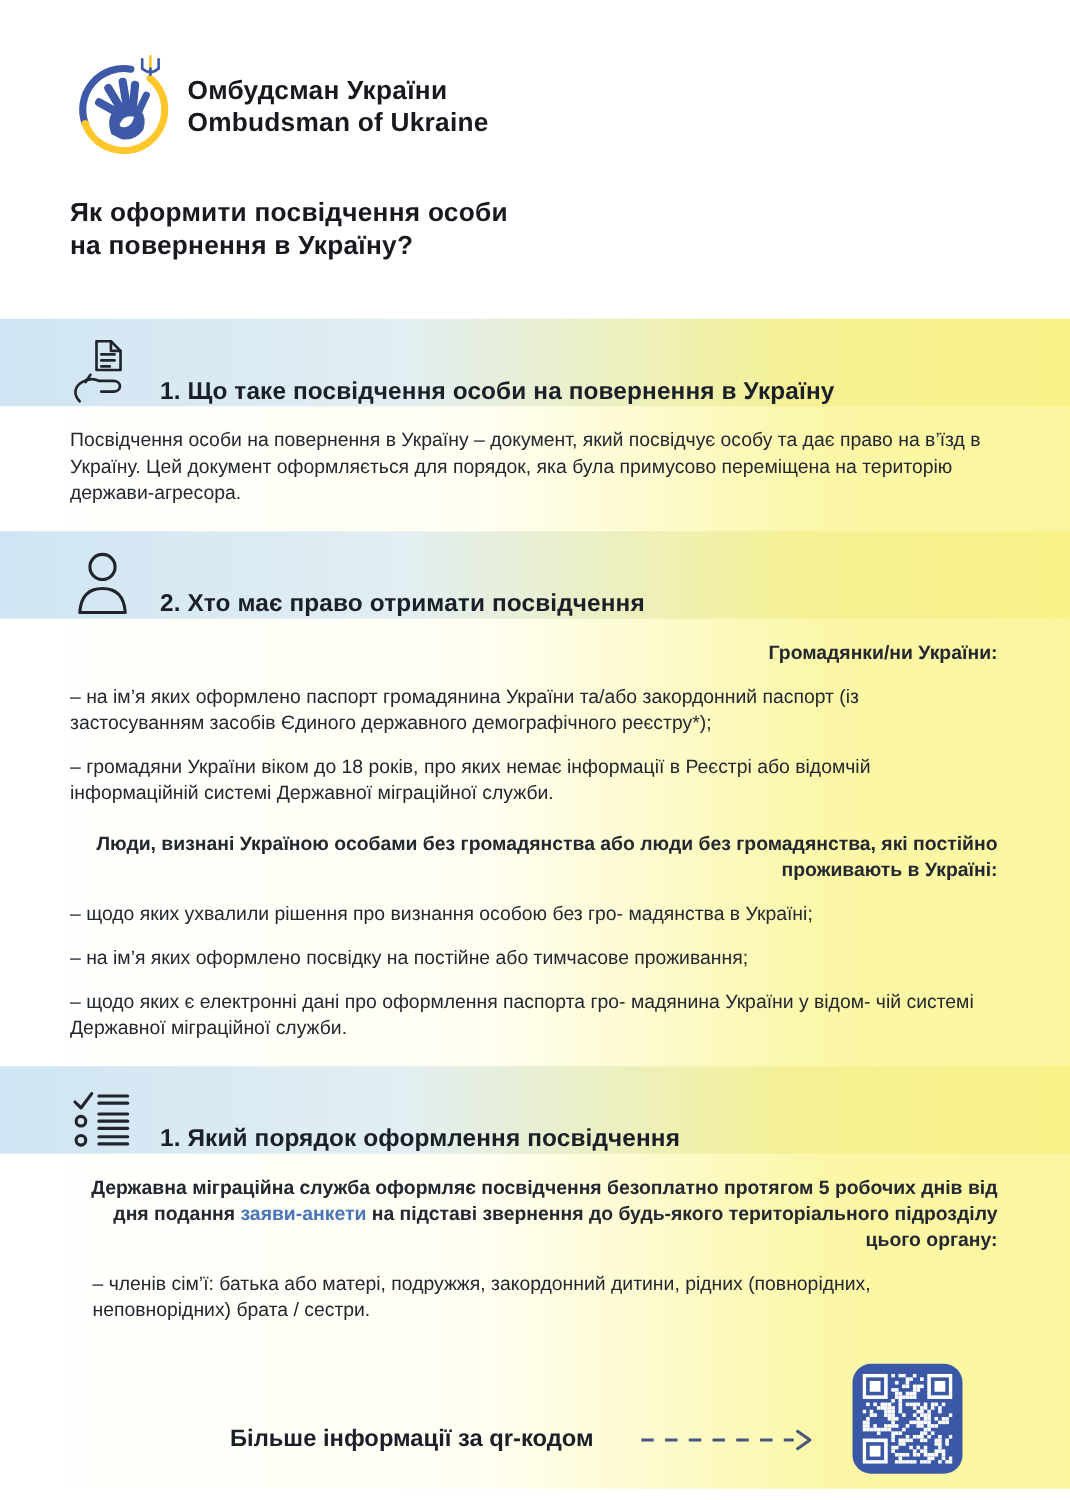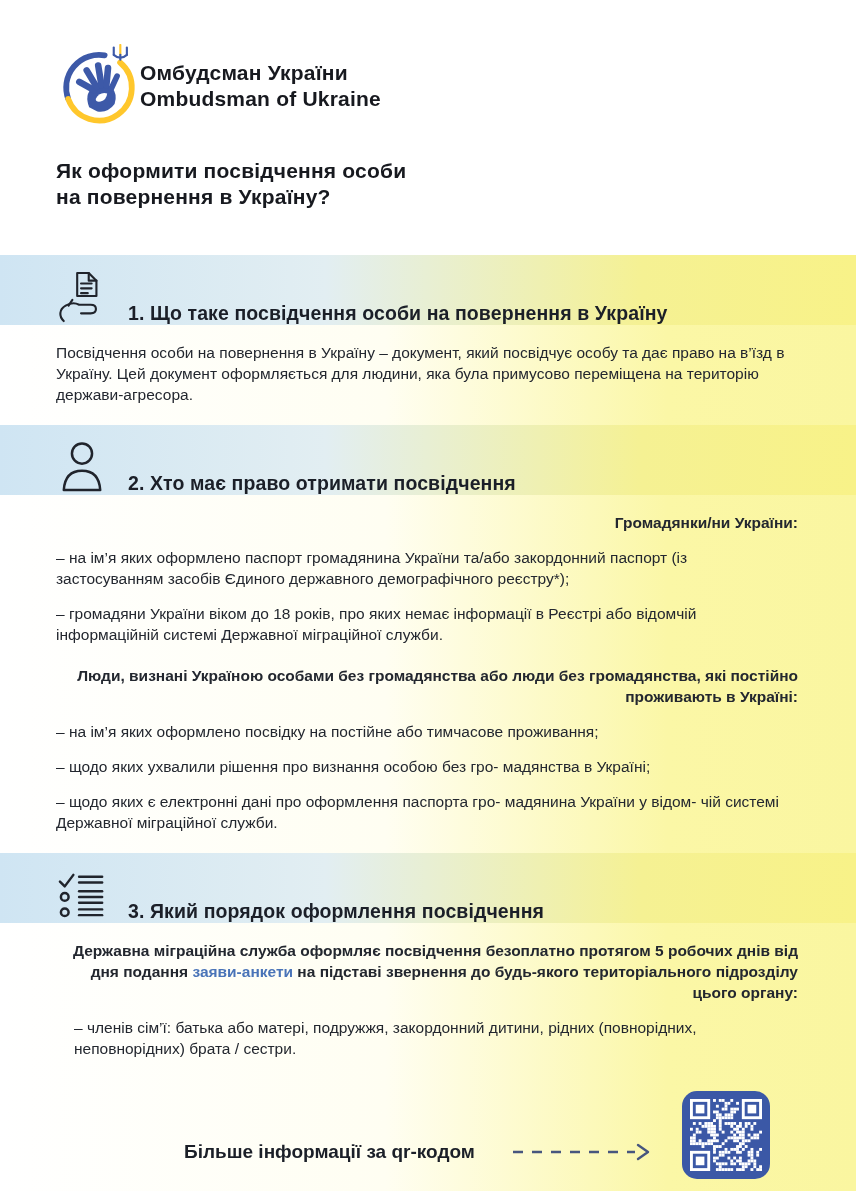--- a/index.html
+++ b/index.html
@@ -2,21 +2,21 @@
 <html lang="uk"><head>
 <meta charset="utf-8">
 <style>
   * { margin:0; padding:0; box-sizing:border-box; }
   html,body { background:#ffffff; }
   body { width:856px; height:1200px; overflow:hidden;
          font-family:"Liberation Sans", sans-serif; color:#20242c; }
   .page { width:856px; height:1200px; position:relative; background:#fff; }
 
   
-  .brand { display:flex; align-items:center; gap:0; padding:44px 0 0 58px; }
+  .brand { display:flex; align-items:center; gap:10px; padding:44px 0 0 58px; }
   .brand-logo { width:82px; height:84px; flex:0 0 auto; }
   .brand-text { font-weight:bold; font-size:21px; line-height:1.22; color:#17191f; letter-spacing:0.2px; }
 
   
   .title { padding:30px 0 0 56px; font-size:21px; line-height:1.26; font-weight:bold; color:#17191f; letter-spacing:0.2px; }
 
   
   .content { margin-top:44px;
     background:linear-gradient(90deg,#ffffff 0%,#fffef2 45%,#fbf7a6 78%,#faf6a0 100%); }
 
@@ -96,63 +96,63 @@
               <path d="M25,24 h7"></path>
             <path d="M7,53 C2,48 2,41 9,37 C14,34 19,34 23,36 L35,36 C38.5,36 40.5,38 40.5,40.5 C40.5,43 38.5,45 35,45 L25,45"></path>
             <path d="M12,37 L16,31"></path>
           </g>
         </svg>
       </span>
       <h2>1. Що таке посвідчення особи на повернення в Україну</h2>
     </div>
 
     <div class="body-block">
-      <p>Посвідчення особи на повернення в Україну – документ, який посвідчує особу та дає право на в’їзд в Україну. Цей документ оформляється для людини, яка була примусово переміщена на територію держави-агресора.</p>
+      <p>Посвідчення особи на повернення в Україну – документ, який посвідчує особу та дає право на в’їзд в Україну. Цей документ оформляється для порядок, яка була примусово переміщена на територію держави-агресора.</p>
     </div>
 
     <div class="band">
       <span class="band-icon">
         <svg viewBox="0 0 48 54" width="46" height="52">
           <g class="icon-stroke" stroke-width="2.6">
             <circle cx="24" cy="13" r="10.5"></circle>
             <path d="M5,51 C6,36 14,31 24,31 C34,31 42,36 43,51 Z"></path>
           </g>
         </svg>
       </span>
       <h2>2. Хто має право отримати посвідчення</h2>
     </div>
 
     <div class="body-block">
       <p class="lead">Громадянки/ни України:</p>
       <p>–  на ім’я яких оформлено паспорт громадянина України та/або закордонний паспорт (із застосуванням засобів Єдиного державного демографічного реєстру*);</p>
       <p>–  громадяни України віком до 18 років, про яких немає інформації в Реєстрі або відомчій інформаційній системі Державної міграційної служби.</p>
       <p class="lead spaced">Люди, визнані Україною особами без громадянства або люди без громадянства, які постійно проживають в Україні:</p>
+      <p>–  щодо яких ухвалили рішення про визнання особою без гро- мадянства в Україні;</p>
       <p>–  на ім’я яких оформлено посвідку на постійне або тимчасове проживання;</p>
-      <p>–  щодо яких ухвалили рішення про визнання особою без гро- мадянства в Україні;</p>
       <p>–  щодо яких є електронні дані про оформлення паспорта гро- мадянина України у відом- чій системі Державної міграційної служби.</p>
     </div>
 
     <div class="band">
       <span class="band-icon">
         <svg viewBox="0 0 50 48" width="48" height="46">
           <g class="icon-stroke" stroke-width="2.6">
             <path d="M2,10 l5,5 L16,3"></path>
             <path d="M22,5 h24"></path>
               <path d="M22,11 h24"></path>
             <circle cx="7" cy="26" r="4"></circle>
             <path d="M22,20 h24"></path>
               <path d="M22,26 h24"></path>
               <path d="M22,32 h24"></path>
             <circle cx="7" cy="42" r="4"></circle>
             <path d="M22,39 h24"></path>
               <path d="M22,45 h24"></path>
           </g>
         </svg>
       </span>
-      <h2>3. Який порядок оформлення посвідчення</h2>
+      <h2>1. Який порядок оформлення посвідчення</h2>
     </div>
 
     <div class="body-block indented">
       <p class="lead" style="padding-left:0;"><span>Державна міграційна служба оформляє посвідчення безоплатно протягом 5 робочих днів від дня подання </span><a class="inline-link">заяви-анкети</a><span> на підставі звернення до будь-якого територіального підрозділу цього органу:</span></p>
       <p>–  членів сім’ї: батька або матері, подружжя, закордонний дитини, рідних (повнорідних, неповнорідних) брата / сестри.</p>
     </div>
 
     <div class="qr-row">
       <div class="qr-label">Більше інформації за qr-кодом</div>
       <svg class="dashed-arrow" width="140" height="18" viewBox="0 0 140 18">

